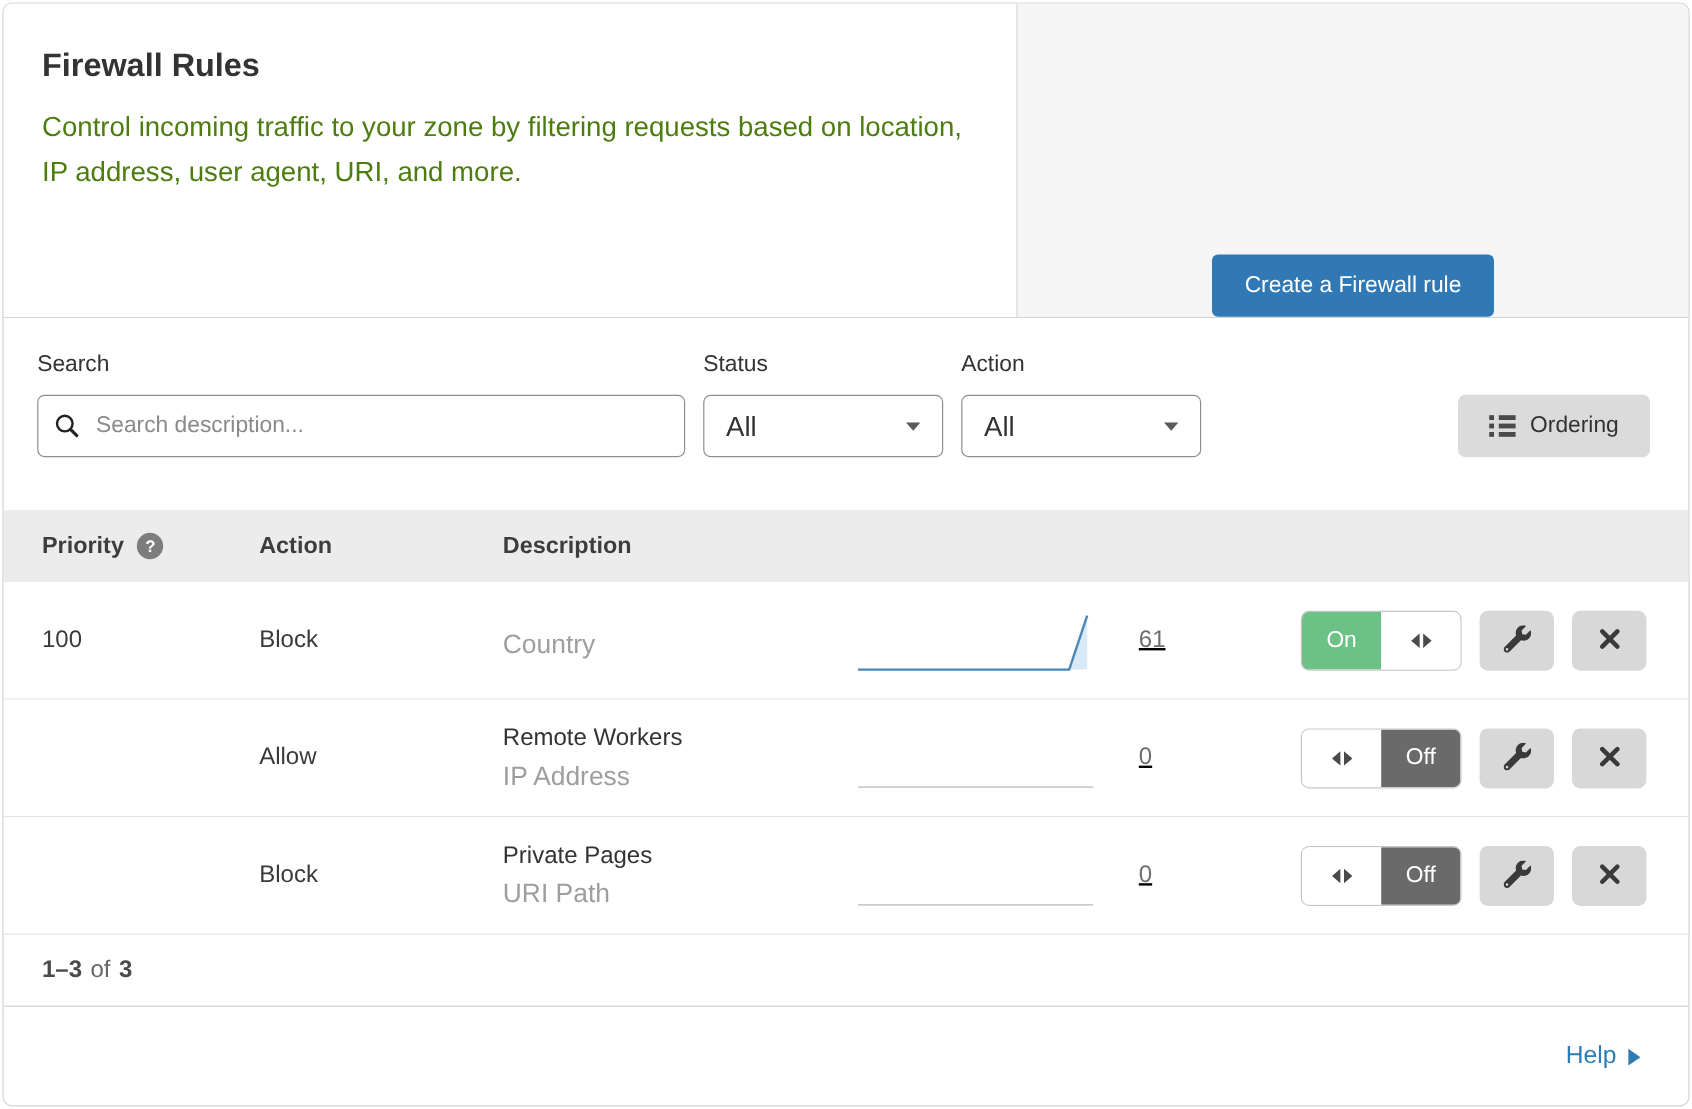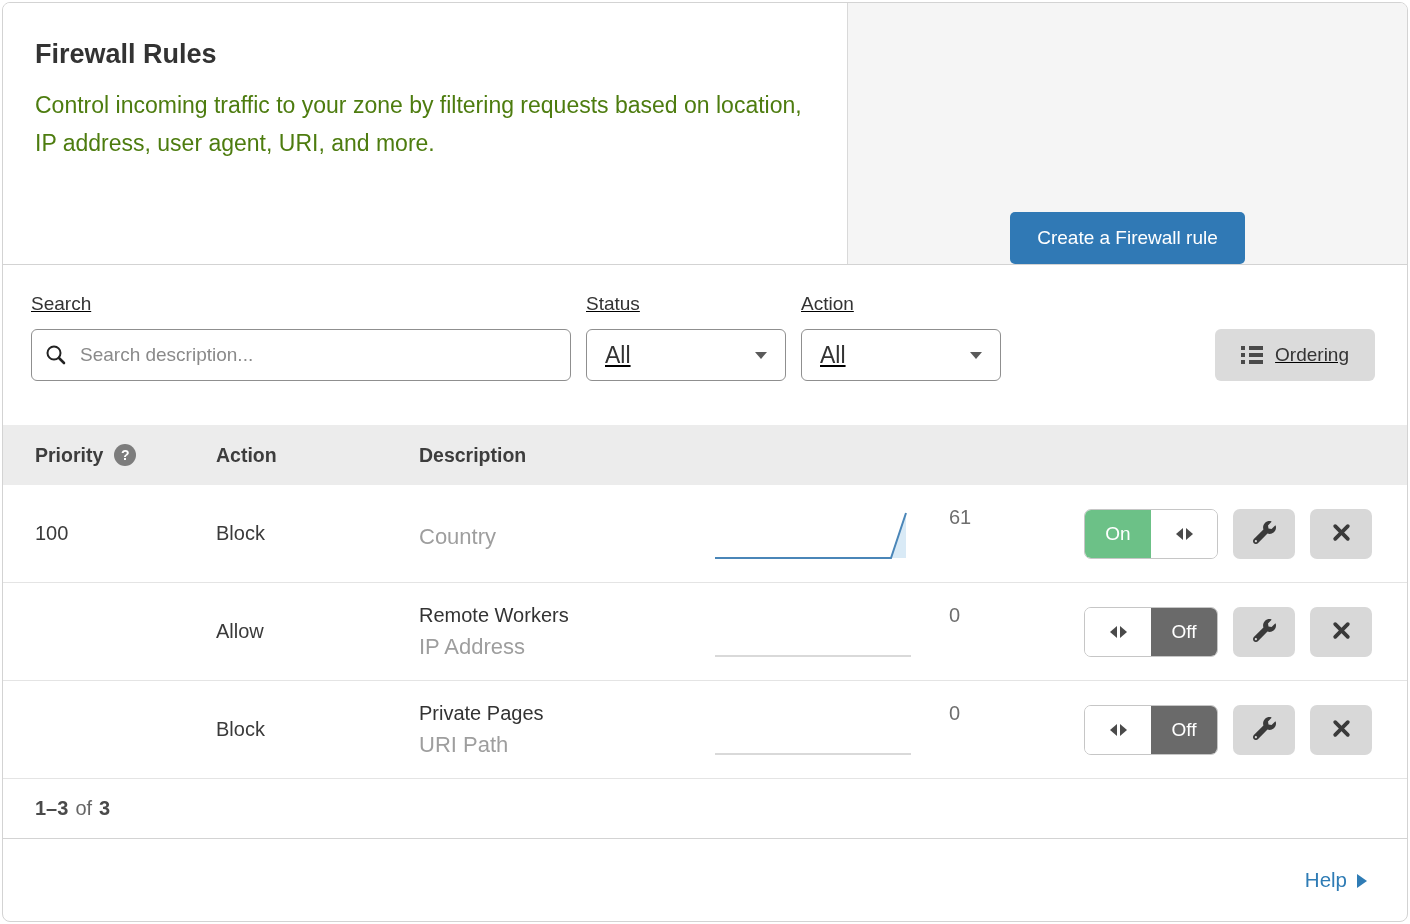--- a/index.html
+++ b/index.html
@@ -15,21 +15,21 @@
   .page-title { font-size:27px; font-weight:bold; color:#333; margin-top:8px; }
   .page-desc { font-size:23px; color:#4d7c0f; line-height:38px; margin-top:16px; width:780px; }
   .usage-line { font-size:19.5px; font-weight:bold; color:#333; margin-top:36px; }
   .header-right { flex:1; background:#f5f5f5; border-left:1px solid #d9d9d9;
     display:flex; align-items:flex-end; justify-content:center; }
   .create-btn {
     background:#3079b5; color:#fff; font-size:19px; border:none; cursor:pointer;
     padding:15px 27px; border-radius:5px; font-family:inherit;
   }
   
-  .filter-bar { display:flex; align-items:flex-start; padding:28px 32px 0 28px; height:160px; flex:none;text-decoration:underline; }
+  .filter-bar { display:flex; align-items:flex-start; padding:28px 32px 0 28px; height:160px; flex:none; }
   .filter-group { display:flex; flex-direction:column; }
   .filter-label { font-size:19px; color:#333; margin-bottom:14px; }
   .search-wrap { position:relative; width:540px; }
   .search-input {
     width:540px; height:52px; border:1px solid #8f8f8f; border-radius:6px;
     font-size:19px; font-family:inherit; color:#333; padding:0 14px 0 48px; outline:none;
   }
   .search-input::placeholder { color:#8a8a8a; }
   .search-icon { position:absolute; left:14px; top:15px; }
   .select-box {
@@ -54,21 +54,21 @@
   .thead { background:#ececec; height:60px; align-items:center; flex:none; }
   .th { font-size:19.5px; font-weight:bold; color:#3d3d3d; }
   .th-priority { padding-left:32px; display:flex; align-items:center; gap:11px; }
   .help-circle { width:22px; height:22px; border-radius:50%; background:#7d7d7d; color:#fff;
     font-size:14px; font-weight:bold; display:flex; align-items:center; justify-content:center; cursor:pointer; }
   .trow { height:98px; align-items:center; border-bottom:1px solid #e4e4e4; flex:none; background:#fff; }
   .td-priority { padding-left:32px; font-size:20px; color:#3a3a3a; }
   .td-action { font-size:20px; color:#3a3a3a; }
   .rule-name { font-size:20px; color:#333; }
   .rule-type { font-size:22px; color:#9e9e9e; margin-top:7px; }
-  .td-activity { display:flex; align-items:flex-start; }
+  .td-activity { display:flex; align-items:center;text-decoration:underline; }
   .spark { width:200px; height:56px; align-self:flex-end; }
   .spark svg { display:block; }
   .activity-count { font-size:20px; color:#6e6e6e; margin-left:36px; }
   .td-controls { display:flex; align-items:center; gap:15px; }
   
   .toggle { width:134px; height:50px; border-radius:7px; overflow:hidden; display:flex;
     border:1px solid #c6c6c6; cursor:pointer; background:#fff; flex:none; }
   .seg { width:50%; height:100%; display:flex; align-items:center; justify-content:center; }
   .label-seg { font-size:19px; color:#fff; }
   .toggle.on .label-seg { order:1; background:#6cc187; }

